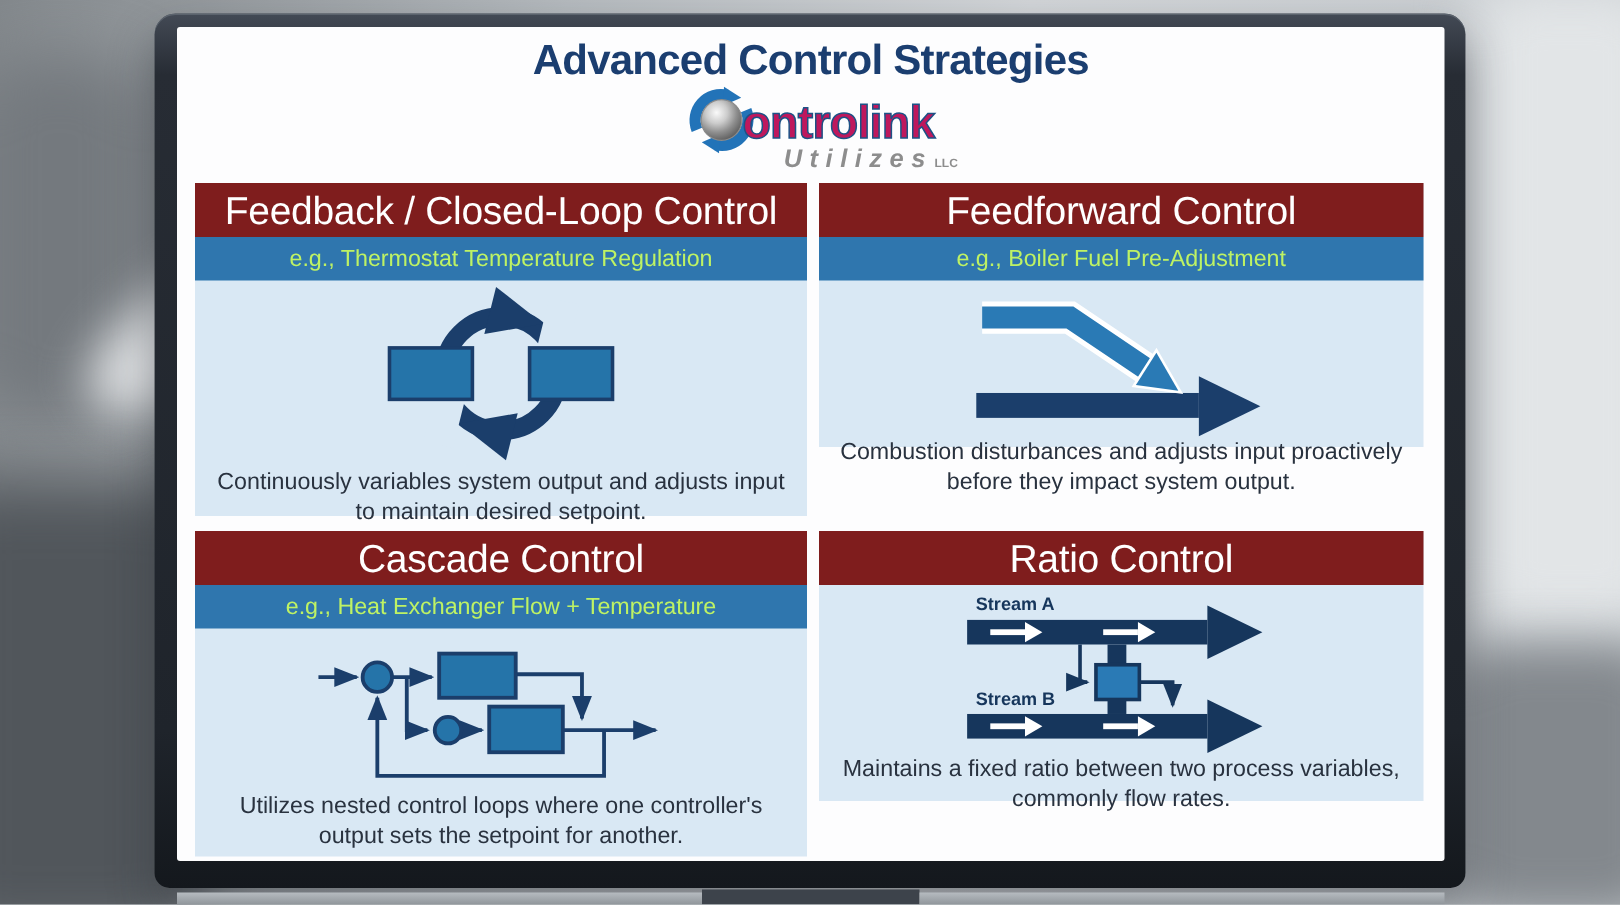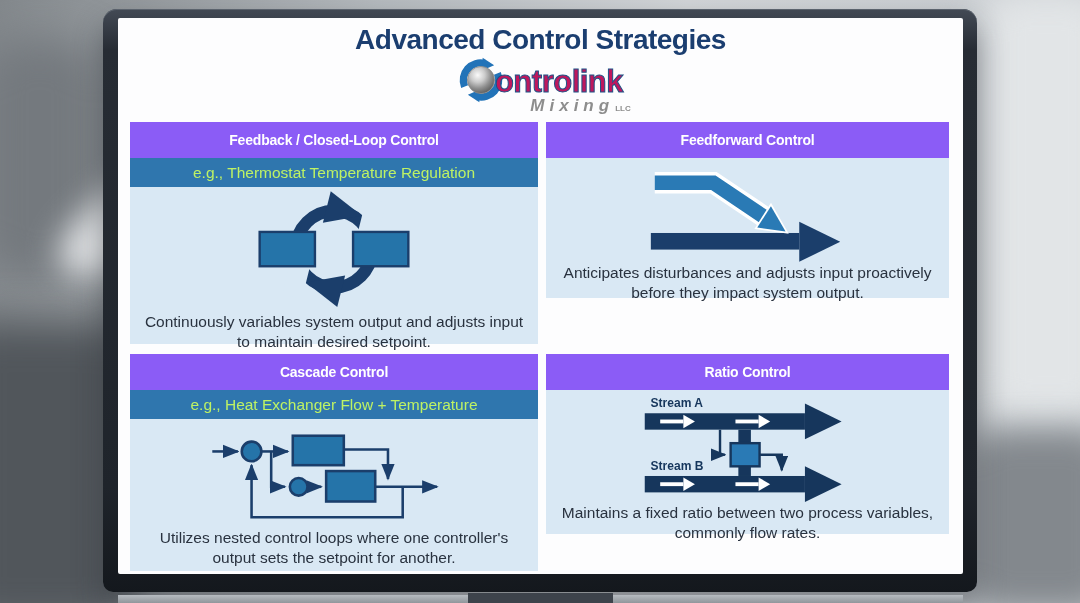--- a/index.html
+++ b/index.html
@@ -38,22 +38,22 @@
     -webkit-text-stroke:1px #1c5286;margin-left:-9px;}
   .logo-row2{margin-top:-7px;margin-left:80px;display:flex;align-items:baseline;}
   .logo-sub{font-style:italic;font-weight:700;color:#8d8d8d;font-size:17px;letter-spacing:5px;}
   .logo-suffix{font-size:8px;font-weight:700;color:#8d8d8d;margin-left:1px;}
 
   .panel{position:absolute;display:flex;flex-direction:column;background:#d9e8f4;}
   #panel-0{left:12px;top:104px;width:408px;height:222px;}
   #panel-1{left:428px;top:104px;width:403px;height:176px;}
   #panel-2{left:12px;top:336px;width:408px;height:217px;}
   #panel-3{left:428px;top:336px;width:403px;height:180px;}
-  .panel-header{height:36px;flex:0 0 36px;background:#8b5cf6;color:#ffffff;font-weight:700;
-    font-size:14px;display:flex;align-items:center;justify-content:center;letter-spacing:-.2px;}
+  .panel-header{height:36px;flex:0 0 36px;background:#7f1d1d;color:#ffffff;font-weight:400;
+    font-size:26px;display:flex;align-items:center;justify-content:center;letter-spacing:-.2px;}
   .panel-sub{height:29px;flex:0 0 29px;background:#2f76ae;color:#bef264;font-size:15.5px;
     display:flex;align-items:center;justify-content:center;}
   .panel-body{flex:1;display:flex;flex-direction:column;align-items:center;
     justify-content:space-between;padding:3px 8px 7px;}
   .diagram{flex:1;display:flex;align-items:center;justify-content:flex-start;}
   .panel-desc{font-size:15.5px;color:#29323f;text-align:center;line-height:1.26;font-weight:500;
     max-width:390px;}
   .stream-label{font-family:"Liberation Sans",sans-serif;font-size:12.5px;font-weight:bold;}
 </style>
 </head>
@@ -86,21 +86,21 @@
               <path d="M8,36 A21,21 0 0 1 33,8" fill="none" stroke="#2273b8" stroke-width="9"></path>
               <polygon points="30,1 30,16 44,10" fill="#2273b8"></polygon>
               <path d="M48,20 A21,21 0 0 1 23,48" fill="none" stroke="#2273b8" stroke-width="9"></path>
               <polygon points="26,40 26,55 12,46" fill="#2273b8"></polygon>
               <circle cx="28" cy="28" r="16.5" fill="url(#sph)" stroke="#8a8a8a" stroke-width="1"></circle>
             </svg>
           </span>
           <span class="logo-text">ontrolink</span>
         </div>
         <div class="logo-row2">
-          <span class="logo-sub">Mixing</span>
+          <span class="logo-sub">Utilizes</span>
           <span class="logo-suffix">LLC</span>
         </div>
       </div>
 
       <div class="panel" id="panel-0">
         <div class="panel-header">Feedback / Closed-Loop Control</div>
         <div class="panel-sub">e.g., Thermostat Temperature Regulation</div>
         <div class="panel-body">
           <div class="diagram">
             <svg width="172" height="122" viewBox="0 0 180 128">
@@ -114,32 +114,33 @@
               <rect x="12" y="44" width="58" height="36" fill="#2574a9" stroke="#1b3e6b" stroke-width="2.5"></rect>
               <rect x="110" y="44" width="58" height="36" fill="#2574a9" stroke="#1b3e6b" stroke-width="2.5"></rect>
             </svg>
           </div>
           <div class="panel-desc">Continuously variables system output and adjusts input to maintain desired setpoint.</div>
         </div>
       </div>
 
       <div class="panel" id="panel-1">
         <div class="panel-header">Feedforward Control</div>
+        <div class="panel-sub">e.g., Boiler Fuel Pre-Adjustment</div>
         <div class="panel-body">
           <div class="diagram">
             <svg width="205" height="102" viewBox="0 0 210 104">
               <rect x="6" y="73.5" width="152" height="17" fill="#1b3e6b"></rect>
               <polygon points="158,62 158,103 200,82.5" fill="#1b3e6b"></polygon>
               <path d="M10,22 H70 L122,57" fill="none" stroke="#ffffff" stroke-width="22"></path>
               <path d="M10,22 H70 L122,57" fill="none" stroke="#2a7ab5" stroke-width="15"></path>
               <polygon points="115,68 129,46 144,72" fill="#2a7ab5" stroke="#ffffff" stroke-width="3.5"></polygon>
               <polygon points="115,68 129,46 144,72" fill="#2a7ab5"></polygon>
             </svg>
           </div>
-          <div class="panel-desc">Anticipates disturbances and adjusts input proactively before they impact system output.</div>
+          <div class="panel-desc">Combustion disturbances and adjusts input proactively before they impact system output.</div>
         </div>
       </div>
 
       <div class="panel" id="panel-2">
         <div class="panel-header">Cascade Control</div>
         <div class="panel-sub">e.g., Heat Exchanger Flow + Temperature</div>
         <div class="panel-body">
           <div class="diagram">
             <svg width="262" height="106" viewBox="0 0 260 108">
               <defs>

